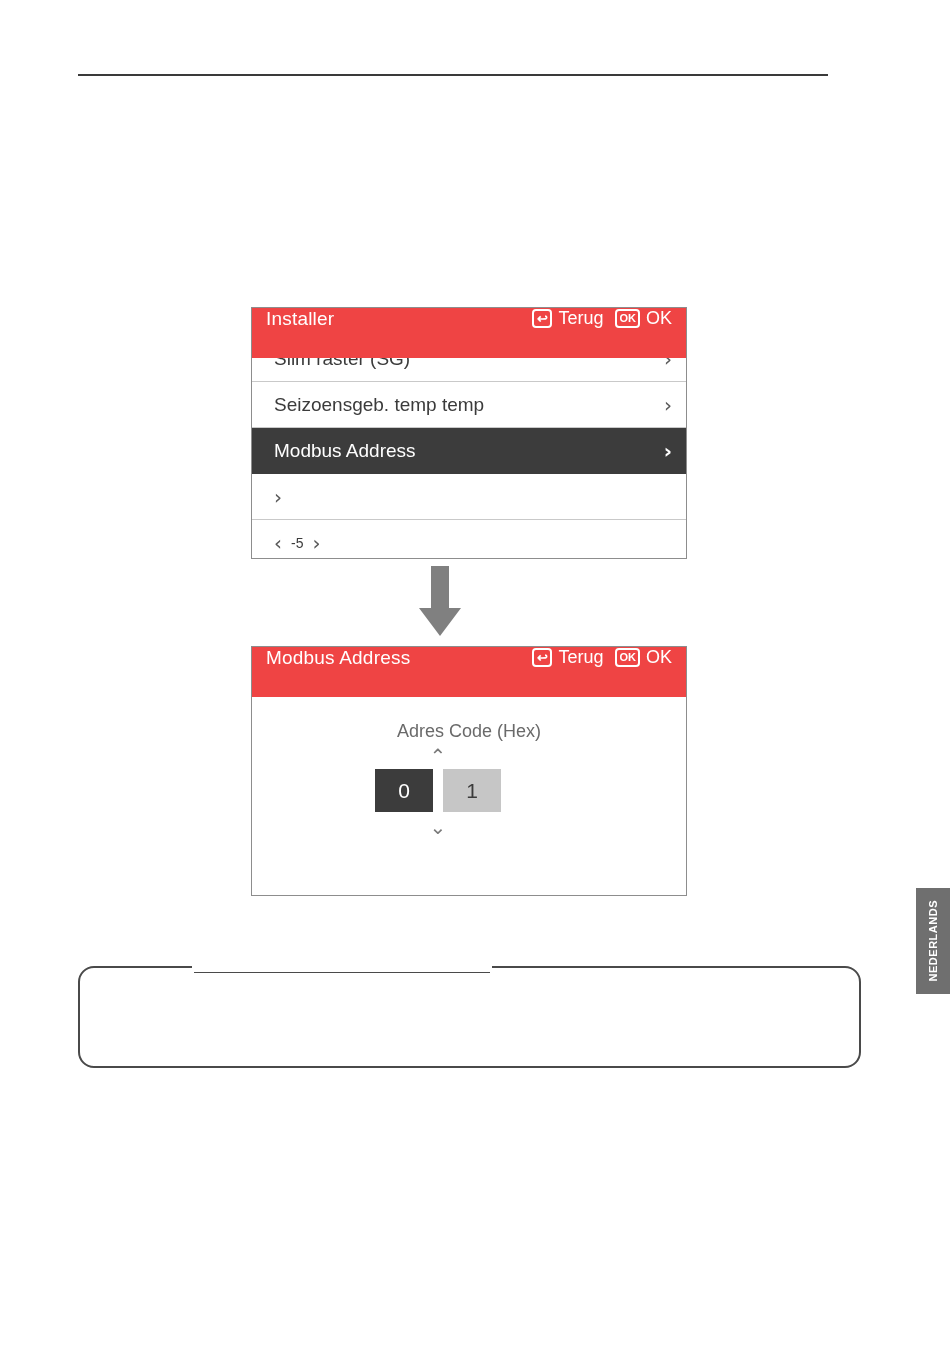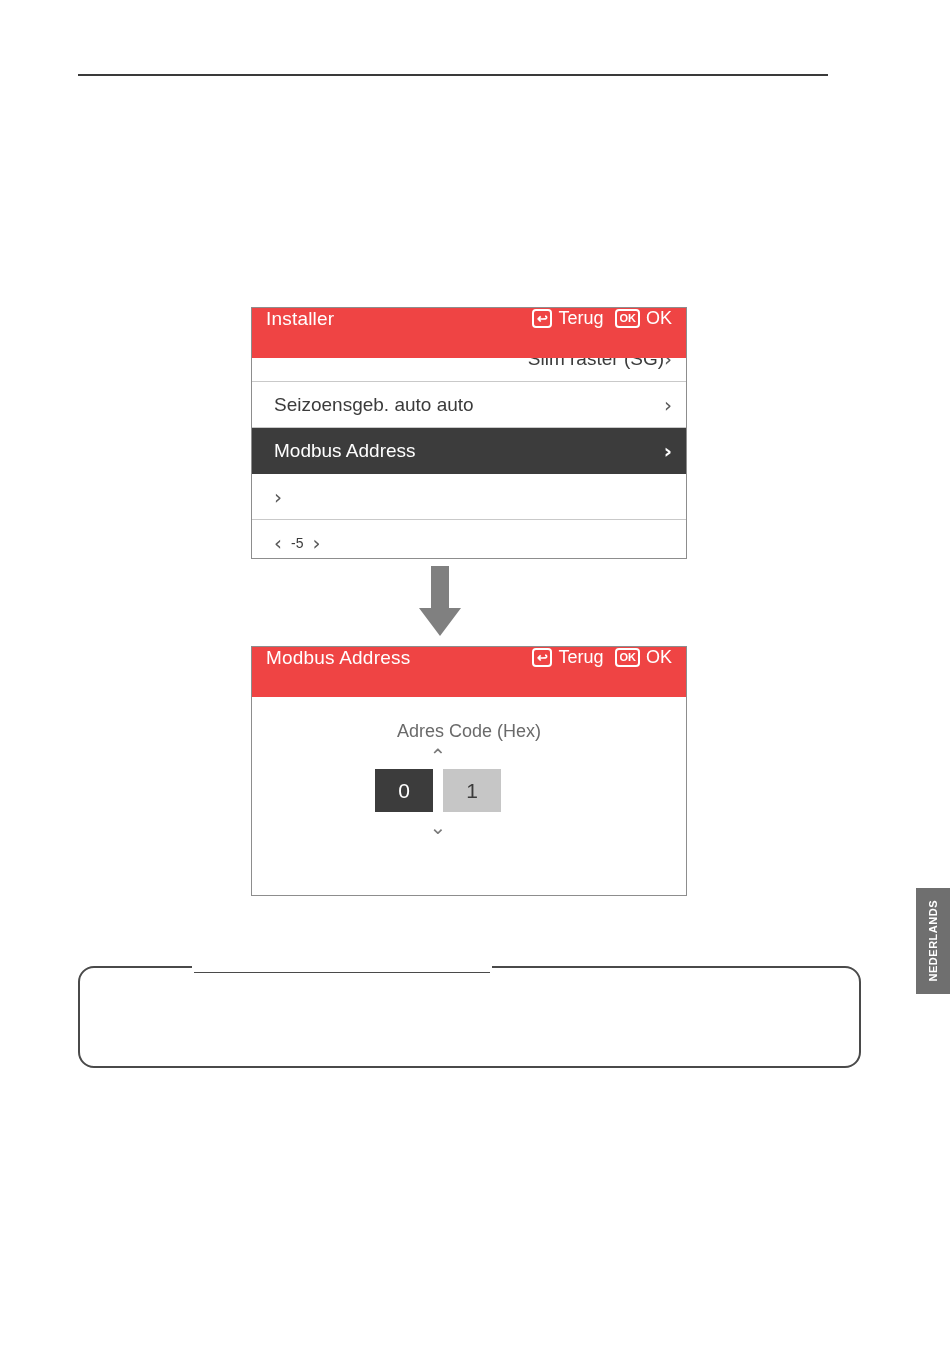--- a/index.html
+++ b/index.html
@@ -125,21 +125,20 @@
     padding: 0 14px 0 22px;
     box-sizing: border-box;
     border-bottom: 1px solid #c9c9c9;
     color: #3b3b3b;
     font-size: 19px;
     position: relative;
   }
   .menu-row.clipped {
     height: 46px;
     margin-top: -22px;
-    text-align: right;
   }
   .menu-row.selected {
     background: #3c3c3c;
     color: #ffffff;
     border-bottom: 1px solid #3c3c3c;
   }
   .menu-label {
     flex: 1;
     white-space: nowrap;
   }
@@ -275,21 +274,21 @@
       </div>
     </div>
   </div>
 
   <div class="menu-list">
     <div class="menu-row clipped">
       <span class="menu-label">Slim raster (SG)</span>
       <span class="chev">›</span>
     </div>
     <div class="menu-row">
-      <span class="menu-label">Seizoensgeb. auto auto</span>
+      <span class="menu-label">Seizoensgeb. temp temp</span>
       <span class="chev">›</span>
     </div>
     <div class="menu-row selected">
       <span class="menu-label">Modbus Address</span>
       <span class="chev">›</span>
     </div>
     <div class="menu-row">
       <span class="chev">›</span>
     </div>
     <div class="menu-row">

